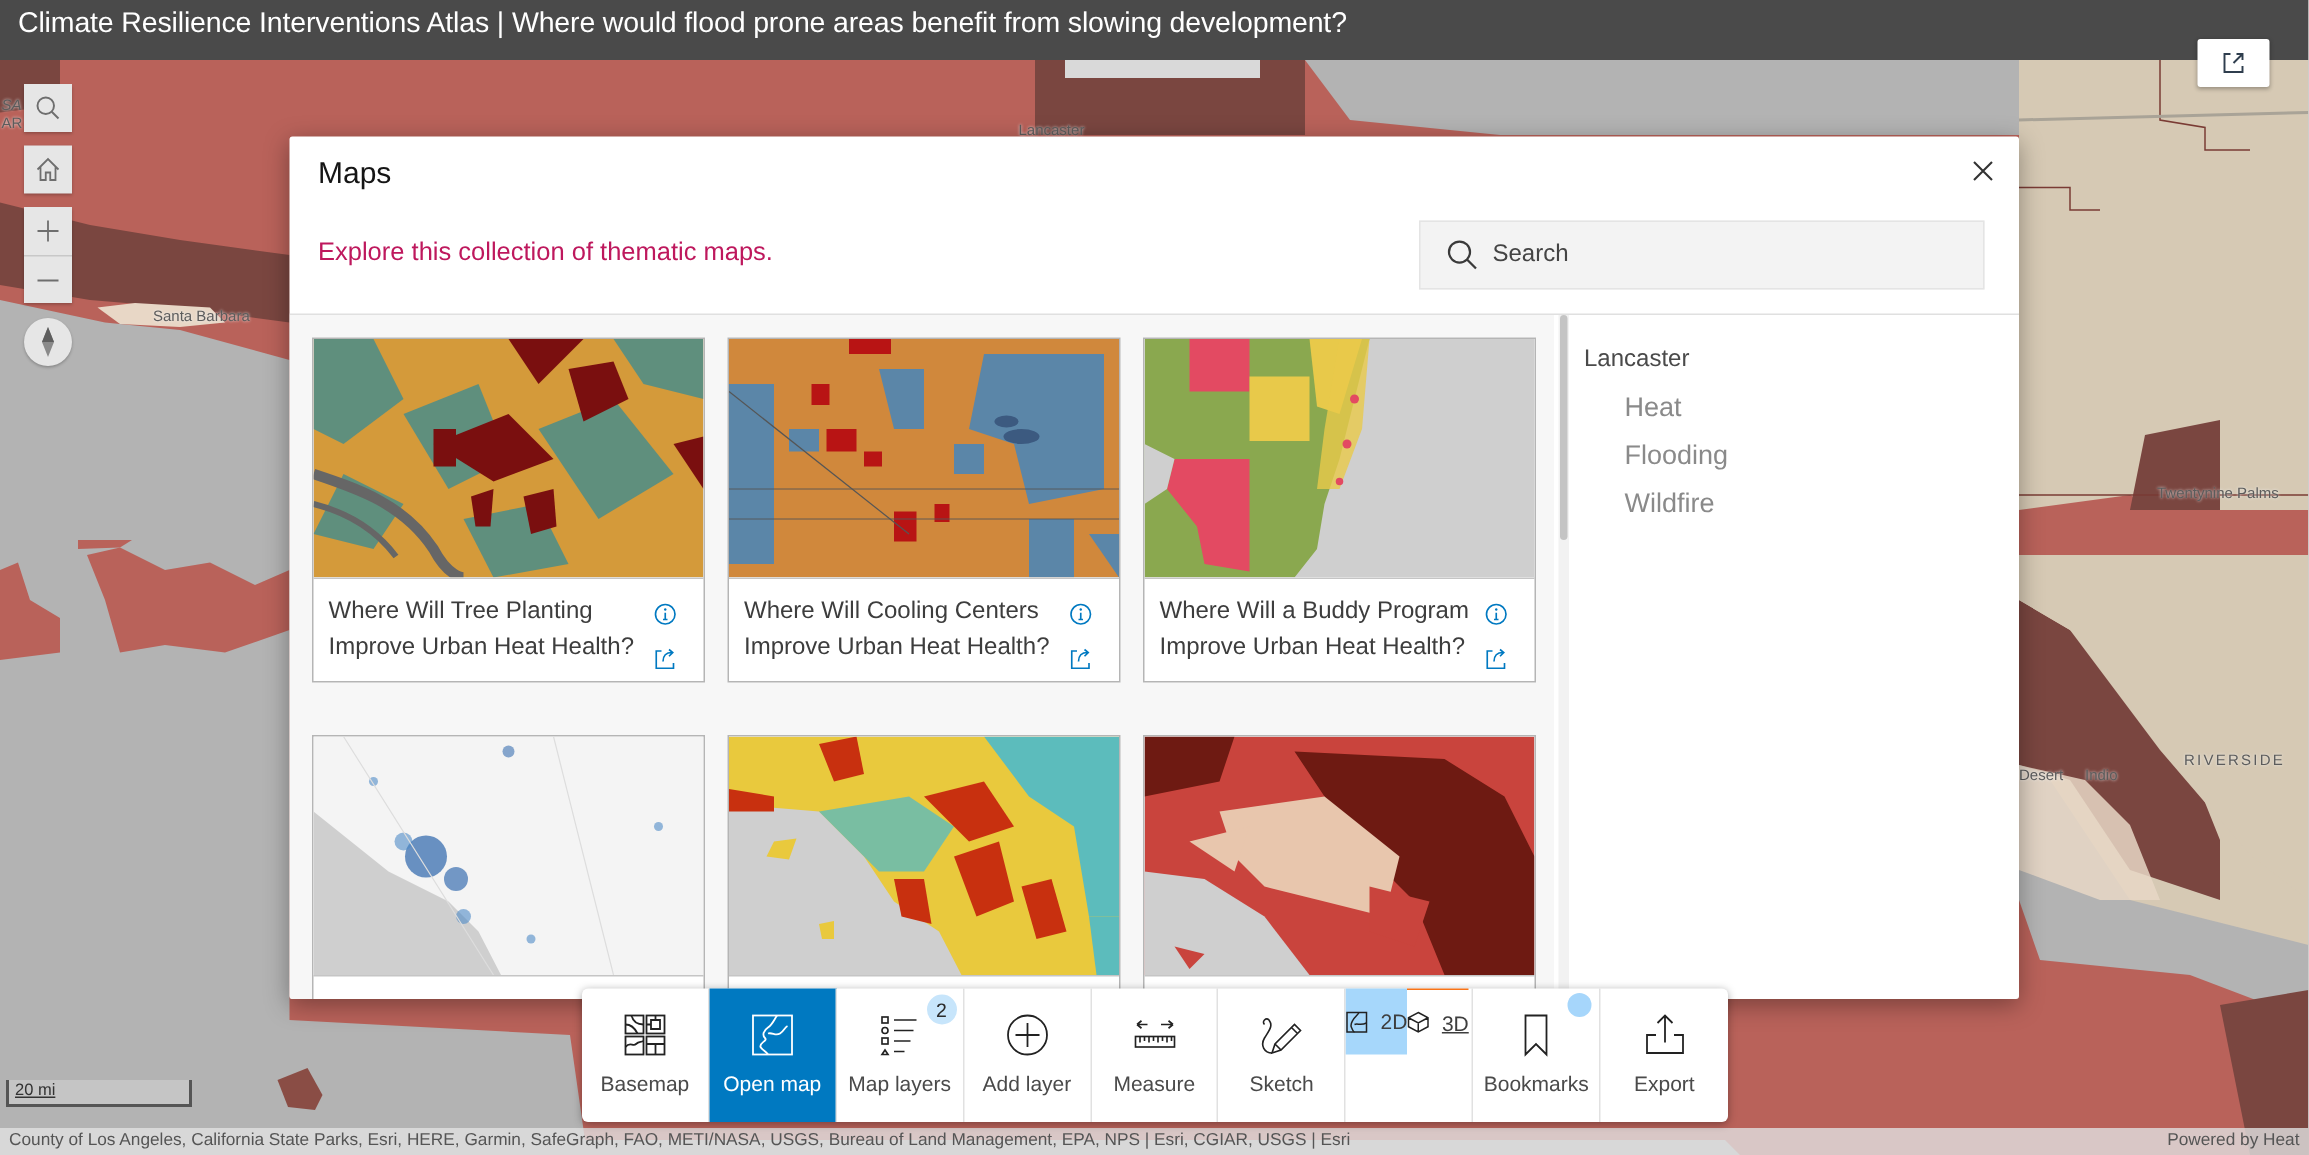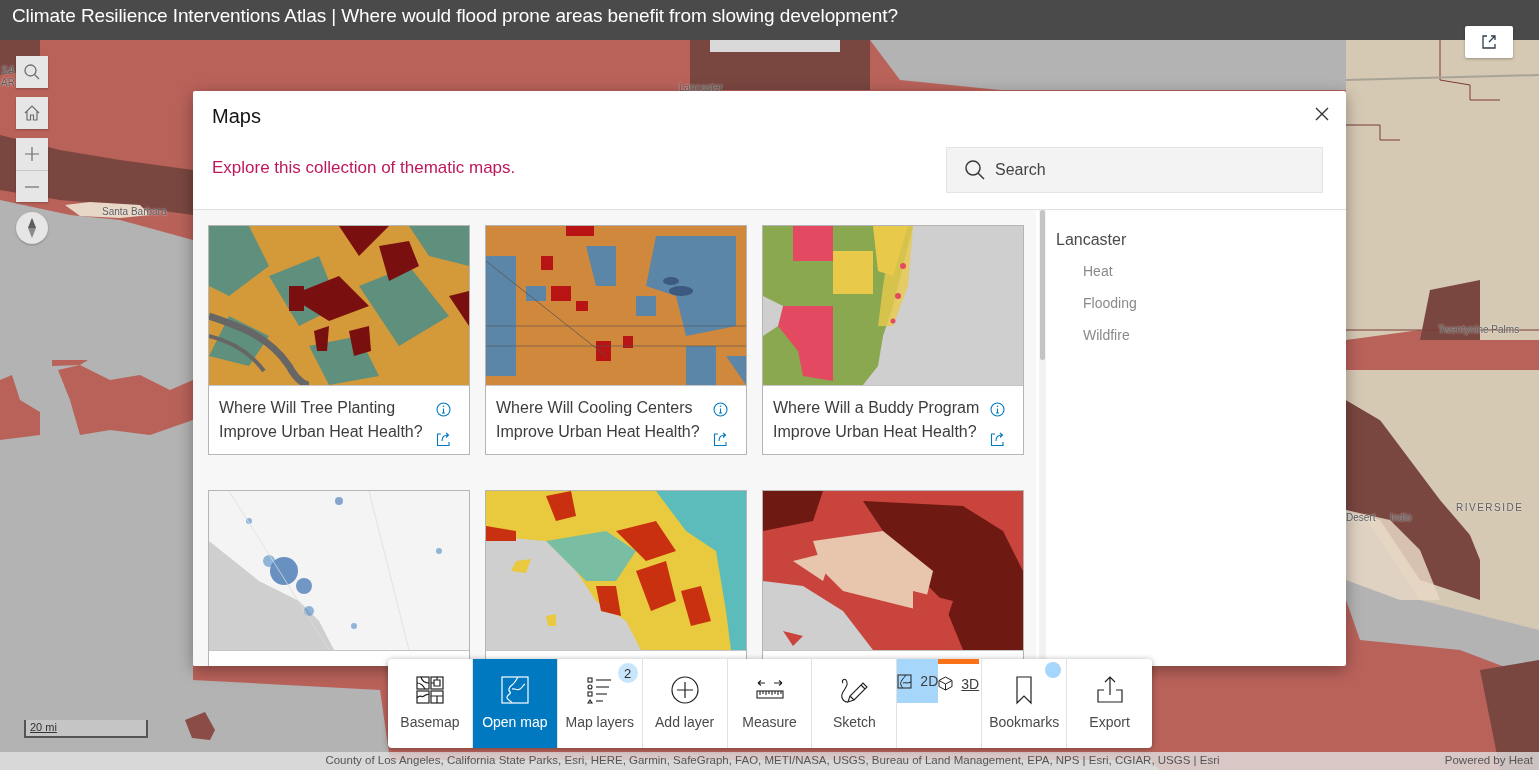--- a/index.html
+++ b/index.html
@@ -15,22 +15,22 @@
     .map { position: absolute; left: 0; top: 40px; width: 1539px; height: 730px; overflow: hidden; background: #b3b3b3; }
     .map-label { position: absolute; font-size: 10px; color: #5c5c5c; text-shadow: 0 0 2px #eee; white-space: nowrap; }
 
     
     .map-widget { position: absolute; left: 16px; width: 32px; height: 32px; background: #e6e6e6; display: flex; align-items: center; justify-content: center; cursor: pointer; box-shadow: 0 1px 2px rgba(0,0,0,.25); }
     .zoom-group { position: absolute; left: 16px; top: 138px; width: 32px; height: 64px; background: #e6e6e6; box-shadow: 0 1px 2px rgba(0,0,0,.25); }
     .zoom-group .zbtn { width: 32px; height: 32px; display: flex; align-items: center; justify-content: center; cursor: pointer; }
     .zoom-group .zbtn + .zbtn { border-top: 1px solid #c8c8c8; }
     .compass { position: absolute; left: 16px; top: 212px; width: 32px; height: 32px; border-radius: 50%; background: #e6e6e6; display: flex; align-items: center; justify-content: center; cursor: pointer; box-shadow: 0 1px 2px rgba(0,0,0,.25); }
 
-    .scalebar { position: absolute; left: 24px; top: 720px; width: 124px; height: 18px; border: 2px solid #555; border-top: none; font-size: 11px; color: #333; padding-left: 4px; line-height: 14px; background: rgba(220,220,220,.45); text-decoration: underline; }
-    .attribution { position: absolute; left: 0; top: 752px; width: 1539px; height: 18px; background: rgba(225,225,225,.8); font-size: 11.5px; color: #555; line-height: 17px; padding-left: 6px; z-index: 4; text-align: center; }
+    .scalebar { position: absolute; left: 4px; top: 720px; width: 124px; height: 18px; border: 2px solid #555; border-top: none; font-size: 11px; color: #333; padding-left: 4px; line-height: 14px; background: rgba(220,220,220,.45); text-decoration: underline; }
+    .attribution { position: absolute; left: 0; top: 752px; width: 1539px; height: 18px; background: rgba(225,225,225,.8); font-size: 11.5px; color: #555; line-height: 17px; padding-left: 6px; z-index: 4; }
     .attribution .powered { position: absolute; right: 6px; top: 0; }
 
     
     .dialog { position: absolute; left: 193px; top: 91px; width: 1153px; height: 575px; background: #fff; box-shadow: 0 4px 16px rgba(0,0,0,.35); border-radius: 2px; z-index: 10; overflow: hidden; }
     .dialog .dlg-title { position: absolute; left: 19px; top: 14px; font-size: 20px; color: #151515; }
     .dialog .close-btn { position: absolute; right: 14px; top: 13px; width: 20px; height: 20px; display: flex; align-items: center; justify-content: center; cursor: pointer; }
     .dialog .subtitle { position: absolute; left: 19px; top: 67px; font-size: 17px; color: #be185d; }
     .search-box { position: absolute; left: 753px; top: 56px; width: 377px; height: 46px; background: #f3f3f3; border: 1px solid #e4e4e4; display: flex; align-items: center; }
     .search-box .s-icon { width: 24px; height: 24px; margin-left: 16px; display: flex; align-items: center; justify-content: center; }
     .search-box input { border: none; background: transparent; outline: none; font-family: "Liberation Sans", sans-serif; font-size: 16px; color: #c2410c; margin-left: 8px; width: 300px; }
@@ -43,36 +43,36 @@
     .card .thumb svg { display: block; }
     .card .card-body { position: relative; border-top: 1px solid #c5c5c5; padding: 10px 40px 10px 10px; font-size: 16px; line-height: 24px; color: #3d3d3d; }
     .card .card-icons { position: absolute; right: 18px; top: 15px; display: flex; flex-direction: column; gap: 14px; }
     .card .card-icons span { width: 16px; height: 16px; display: flex; align-items: center; justify-content: center; cursor: pointer; }
 
     .gallery-scroll { position: absolute; left: 847px; top: 119px; width: 5px; height: 150px; background: #c4c4c4; border-radius: 3px; cursor: pointer; }
     .gallery-track { position: absolute; left: 846px; top: 119px; width: 7px; height: 456px; background: #f2f2f2; }
 
     .categories { position: absolute; left: 863px; top: 140px; }
     .categories .cat-title { font-size: 16px; color: #4a4a4a; margin-bottom: 12px; }
-    .categories .cat-item { font-size: 14px; color: #8a8a8a; margin-left: 27px; height: 32px; line-height: 20px; cursor: pointer; }
+    .categories .cat-item { font-size: 18px; color: #8a8a8a; margin-left: 27px; height: 32px; line-height: 20px; cursor: pointer; }
 
     
     .toolbar { position: absolute; left: 388px; top: 659px; width: 764px; height: 89px; background: #fff; border-radius: 4px; box-shadow: 0 1px 6px rgba(0,0,0,.35); display: flex; z-index: 20; overflow: visible; }
     .tool { position: relative; width: 85px; height: 89px; border-right: 1px solid #e1e1e1; display: flex; flex-direction: column; align-items: center; cursor: pointer; }
     .tool:last-child { border-right: none; }
     .tool .t-icon { margin-top: 16px; height: 30px; width: 30px; display: flex; align-items: center; justify-content: center; }
     .tool .t-label { position: absolute; top: 55px; font-size: 14px; color: #4a4a4a; white-space: nowrap; }
     .tool.active { background: #0079c1; }
     .tool.active .t-label { color: #fff; }
     .tool .badge { position: absolute; top: 4px; right: 4px; width: 20px; height: 20px; border-radius: 50%; background: #c7e5fb; color: #2b2b2b; font-size: 13px; display: flex; align-items: center; justify-content: center; }
     .tool .dot { position: absolute; top: 3px; right: 5px; width: 16px; height: 16px; border-radius: 50%; background: #a6d6fb; }
     .tool-view { width: 85px; height: 89px; border-right: 1px solid #e1e1e1; display: flex; flex-direction: row; }
     .tool-view .vbtn { height: 44px; display: flex; align-items: center; justify-content: center; gap: 8px; font-size: 14px; color: #3d3d3d; cursor: pointer; }
     .tool-view .vbtn.selected { background: #a6d7fb; }
-    .tool-view .vbtn + .vbtn { border-top: 5px solid #f97316; text-decoration: underline; }
+    .tool-view .vbtn + .vbtn { border-top: 1px solid #f97316; text-decoration: underline; }
   </style>
 </head>
 <body>
 
 <div class="map">
   <svg width="1539" height="730" viewBox="0 0 1539 730" style="position:absolute;left:0;top:0">
 
     <rect x="0" y="0" width="1539" height="730" fill="#b3b3b3"></rect>
     <polygon points="870,0 1539,0 1539,590 1420,560 1340,440 1300,330 1346,300 1346,0" fill="#d6c9b4"></polygon>
 

